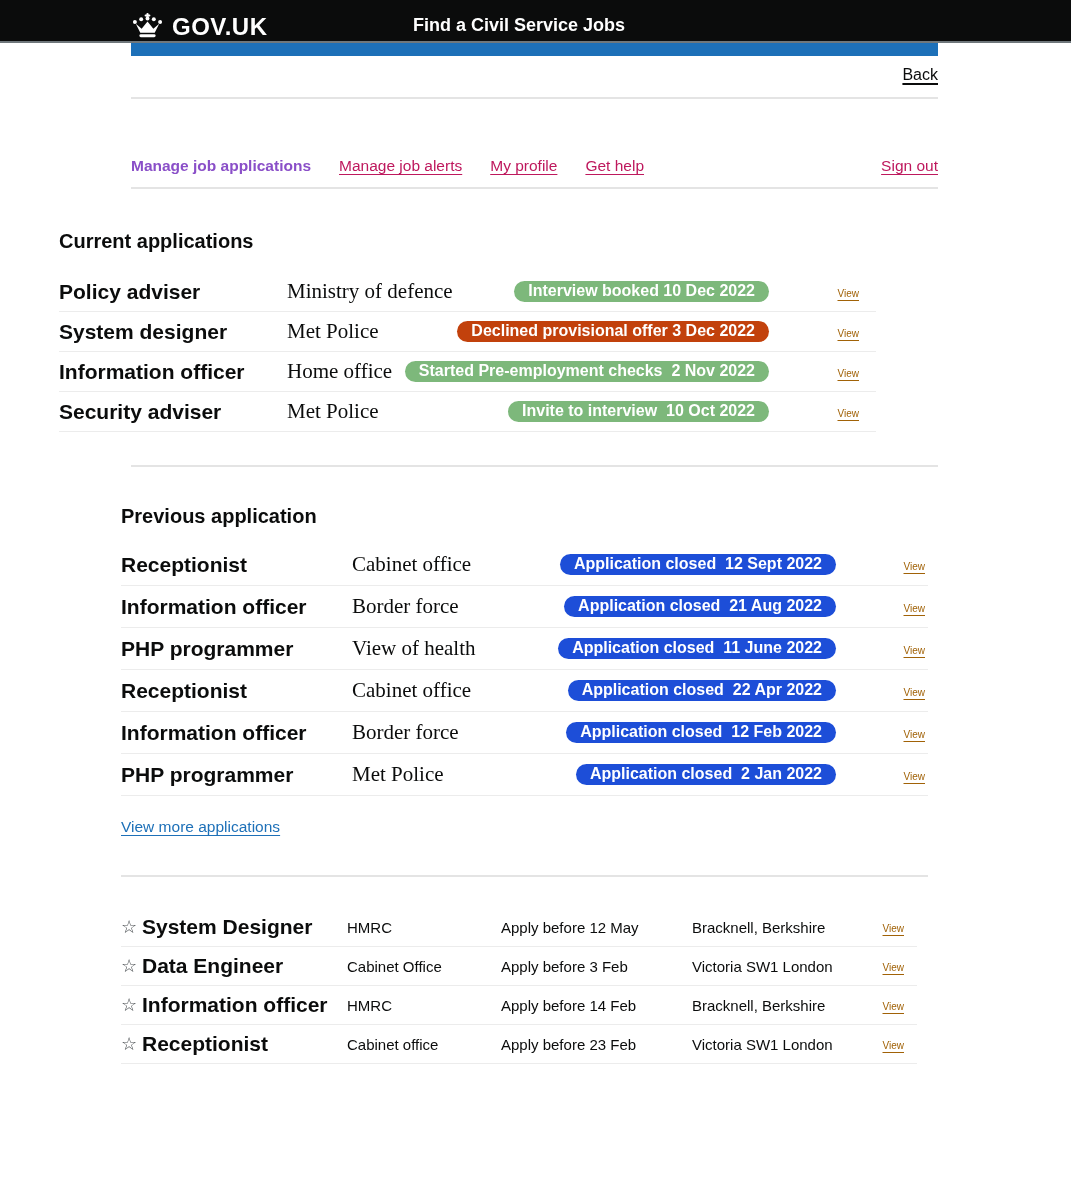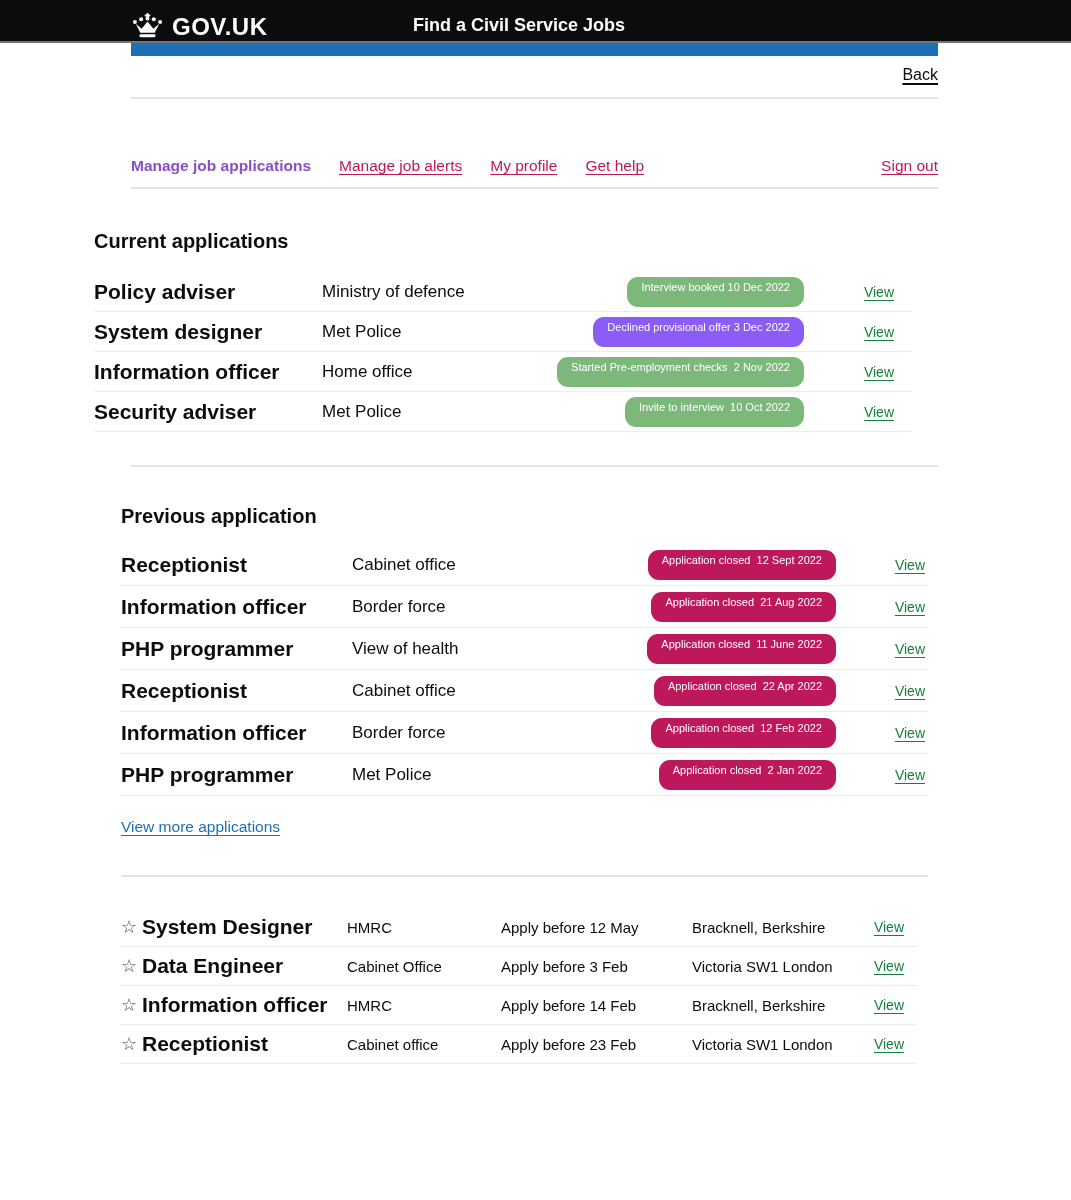--- a/index.html
+++ b/index.html
@@ -57,44 +57,44 @@
   .nav-link { font-size: 15.5px; color: #be185d; text-decoration: underline; text-underline-offset: 3px; }
   .nav-link.active { color: #8a4fc8; font-weight: bold; text-decoration: none; text-align: center; }
   .sign-out { margin-left: auto; }
 
   
   .section-title { font-size: 20px; font-weight: bold; margin: 0; }
 
   
   .badge {
     display: inline-block;
-    color: #ffffff; font-size: 11px; font-weight: normal;
-    padding: 4px 14px 14px 14px;
+    color: #ffffff; font-size: 16px; font-weight: bold;
+    padding: 4px 14px 5px 14px;
     border-radius: 11px;
     white-space: pre;
     line-height: 12px;
   }
   .badge[data-color="green"] { background: #7db87b; }
-  .badge[data-color="red"]   { background: #8b5cf6; }
-  .badge[data-color="blue"]  { background: #be185d; }
-
-  .view-link { font-size: 14px; color: #15803d; text-decoration: underline; text-underline-offset: 3px; text-align: center; }
-
-  
-  .section-current { margin-left: 94px; width: 817px; margin-top: 41px; }
+  .badge[data-color="red"]   { background: #c2410c; }
+  .badge[data-color="blue"]  { background: #1d4ed8; }
+
+  .view-link { font-size: 10px; color: #a16207; text-decoration: underline; text-underline-offset: 3px; text-align: center; }
+
+  
+  .section-current { margin-left: 59px; width: 817px; margin-top: 41px; }
   .section-current .section-title { margin-bottom: 19px; }
   .ca-row {
     display: grid;
     grid-template-columns: 228px 1fr auto 107px;
     align-items: center;
     height: 40px;
     border-bottom: 1px solid #ececec;
   }
   .role { font-size: 21px; font-weight: bold; }
-  .org  { font-size: 17px; }
+  .org  { font-size: 21px; font-family: Liberation Serif, serif; }
   .view-cell { text-align: right; }
   .ca-row .view-cell { padding-right: 17px; }
 
   .section-divider { margin-left: 131px; width: 807px; margin-top: 33px; }
 
   
   .section-previous { margin-left: 121px; width: 807px; margin-top: 38px; }
   .section-previous .section-title { margin-bottom: 16px; }
   .pa-row {
     display: grid;

